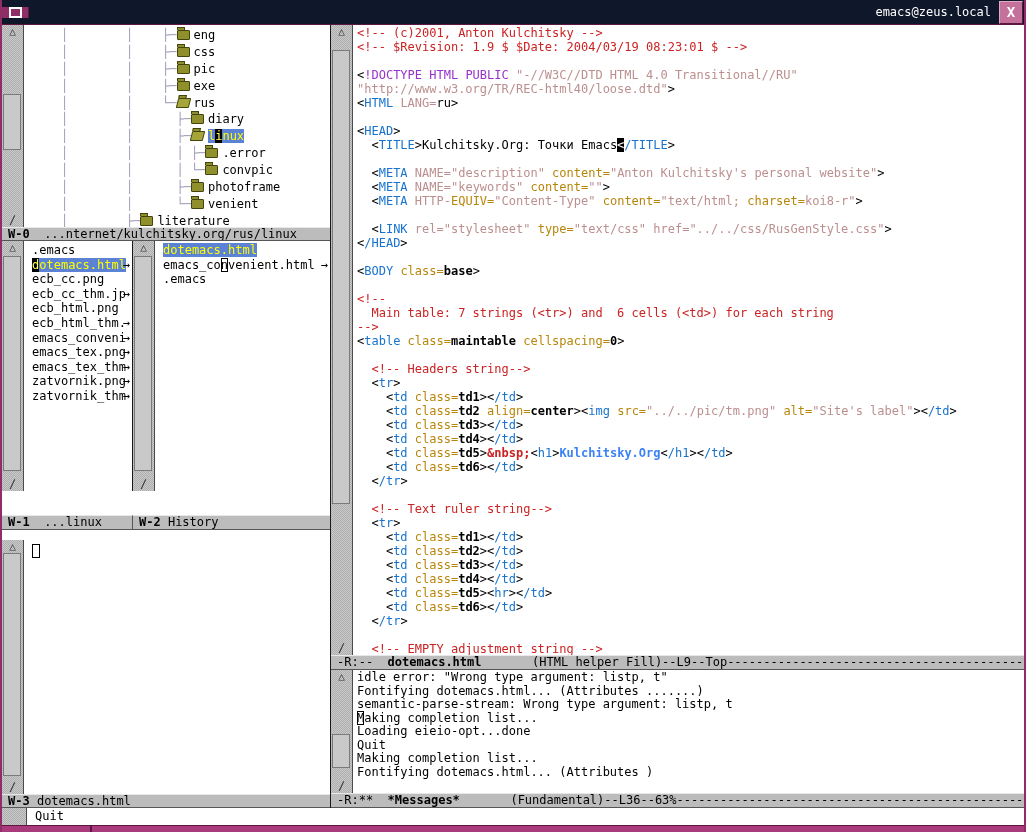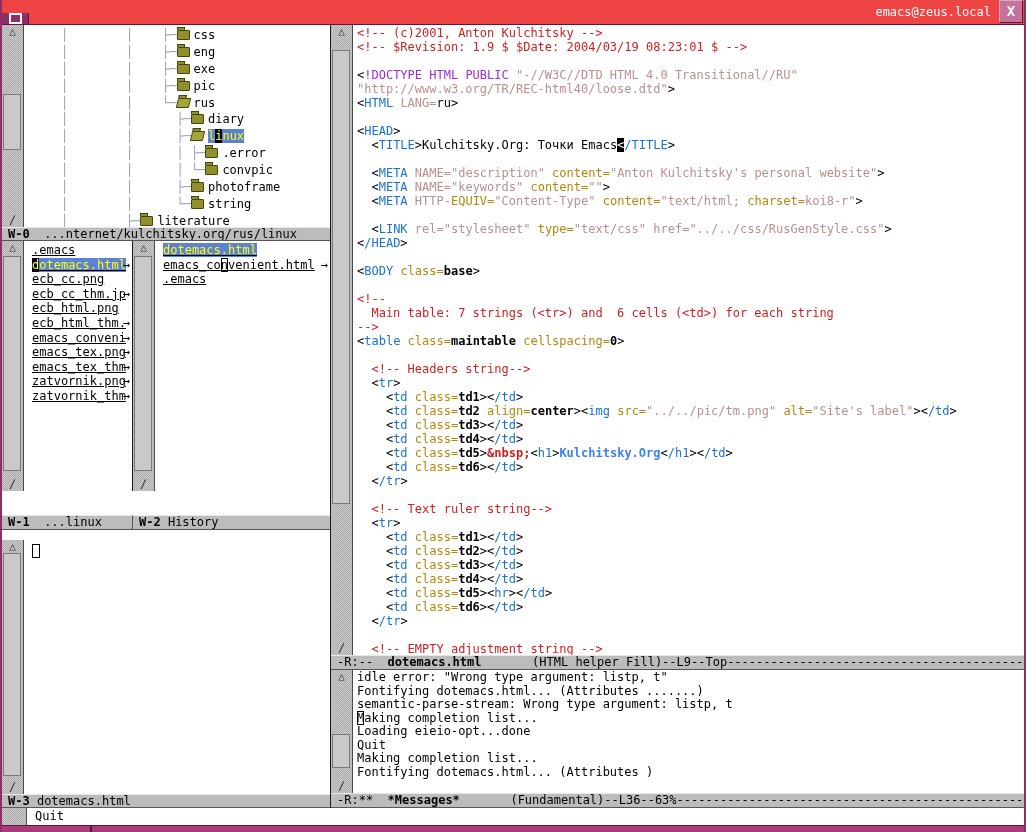--- a/index.html
+++ b/index.html
@@ -5,22 +5,22 @@
   * { box-sizing: border-box; }
   html,body { margin:0; padding:0; }
   body {
     width:1026px; height:832px; background:#d8d8d8;
     font-family:"DejaVu Sans Mono", monospace; font-size:12px; color:#000;
   }
   .frame { position:relative; width:1026px; height:832px; background:#fff;
     border-left:2px solid #8f2e66; border-right:2px solid #8f2e66; }
 
   
-  .titlebar { height:25px; display:flex; align-items:flex-end;
-    background:#ef4444; border-bottom:1px solid #5c1740; }
+  .titlebar { height:25px; display:flex; align-items:center;
+    background:#0f172a; border-bottom:1px solid #5c1740; }
   .tb-menu { width:27px; background:#8f2e66; border-right:1px solid #5c1740;
     display:flex; align-items:center; justify-content:center; cursor:default; }
   .tb-menu-icon { display:block; width:13px; height:11px; border:2px solid #fff; background:transparent; }
   .tb-title { flex:1; color:#fff; text-align:right; line-height:24px; padding-right:8px;
     white-space:nowrap; overflow:hidden; }
   .tb-close { width:24px; margin:1px 1px 1px 0; background:#c4719c; color:#fff;
     font-weight:bold; text-align:center; line-height:21px; font-size:14px;
     border-top:1px solid #e0a8c4; border-left:1px solid #e0a8c4;
     border-right:1px solid #5c1740; border-bottom:1px solid #5c1740; }
 
@@ -62,21 +62,21 @@
     vertical-align:-1px; margin-right:4px; }
   .fold::before { content:""; position:absolute; top:-4px; left:-1px; width:6px; height:2px;
     background:#8f8f2b; border:1px solid #44440f; border-bottom:none; }
   .fold.open { background:#a5a53a; transform:skewX(-14deg); }
 
   
   .filesrow { display:flex; height:262px; }
   .w1 { width:131px; border-right:1px solid #1a1a1a; }
   .w2 { flex:1; }
   .listbody { padding-top:2px; }
-  .lrow { position:relative; height:14.6px; line-height:14.6px; white-space:pre; padding-left:8px;text-decoration:underline; }
+  .lrow { position:relative; height:14.6px; line-height:14.6px; white-space:pre; padding-left:8px; }
   .trunc { position:absolute; right:2px; top:0; color:#000; }
   .sel { background:#5b82d4; color:#ffff00; }
   .cur-b { background:#000; color:#fff; }
   .sel .cur-b { color:#ffff55; }
   .cur-h { box-shadow:inset 0 0 0 1px #000; }
 
   
   .w3 { height:265px; }
   .w3cur { position:absolute; top:4px; left:8px; width:8px; height:14px; border:1px solid #000; }
 
@@ -125,31 +125,31 @@
   <div class="content">
 
     <div class="left">
       <div class="win tree-win">
         <div class="sb">
           <div class="sb-up">△</div>
           <div class="sb-dn">∕</div>
         <div class="sb-thumb" style="top: 34%; height: 28%;"></div>
           </div>
         <div class="wbody treebody">
+            <div class="trow"><span class="guide">    │        │    ├─</span><span class="fold"></span><span>eng</span></div>
             <div class="trow"><span class="guide">    │        │    ├─</span><span class="fold"></span><span>css</span></div>
-            <div class="trow"><span class="guide">    │        │    ├─</span><span class="fold"></span><span>eng</span></div>
+            <div class="trow"><span class="guide">    │        │    ├─</span><span class="fold"></span><span>pic</span></div>
             <div class="trow"><span class="guide">    │        │    ├─</span><span class="fold"></span><span>exe</span></div>
-            <div class="trow"><span class="guide">    │        │    ├─</span><span class="fold"></span><span>pic</span></div>
             <div class="trow"><span class="guide">    │        │    └─</span><span class="fold open"></span><span>rus</span></div>
             <div class="trow"><span class="guide">    │        │      ├─</span><span class="fold"></span><span>diary</span></div>
             <div class="trow"><span class="guide">    │        │      ├─</span><span class="fold open"></span><span class="sel">l<span class="cur-b">i</span>nux</span></div>
             <div class="trow"><span class="guide">    │        │      │ ├─</span><span class="fold"></span><span>.error</span></div>
             <div class="trow"><span class="guide">    │        │      │ └─</span><span class="fold"></span><span>convpic</span></div>
             <div class="trow"><span class="guide">    │        │      ├─</span><span class="fold"></span><span>photoframe</span></div>
-            <div class="trow"><span class="guide">    │        │      └─</span><span class="fold"></span><span>string</span></div>
+            <div class="trow"><span class="guide">    │        │      └─</span><span class="fold"></span><span>venient</span></div>
             <div class="trow"><span class="guide">    │        ├─</span><span class="fold"></span><span>literature</span></div>
             <div class="trow"><span class="guide">    │        ├─</span><span class="fold"></span><span></span></div>
           </div>
       </div>
       <div class="modeline"><span class="tk-b">W-0</span><span class="tk-n">  ...nternet/kulchitsky.org/rus/linux</span></div>
 
       <div class="filesrow">
         <div class="win w1">
           <div class="sb">
             <div class="sb-up">△</div>

